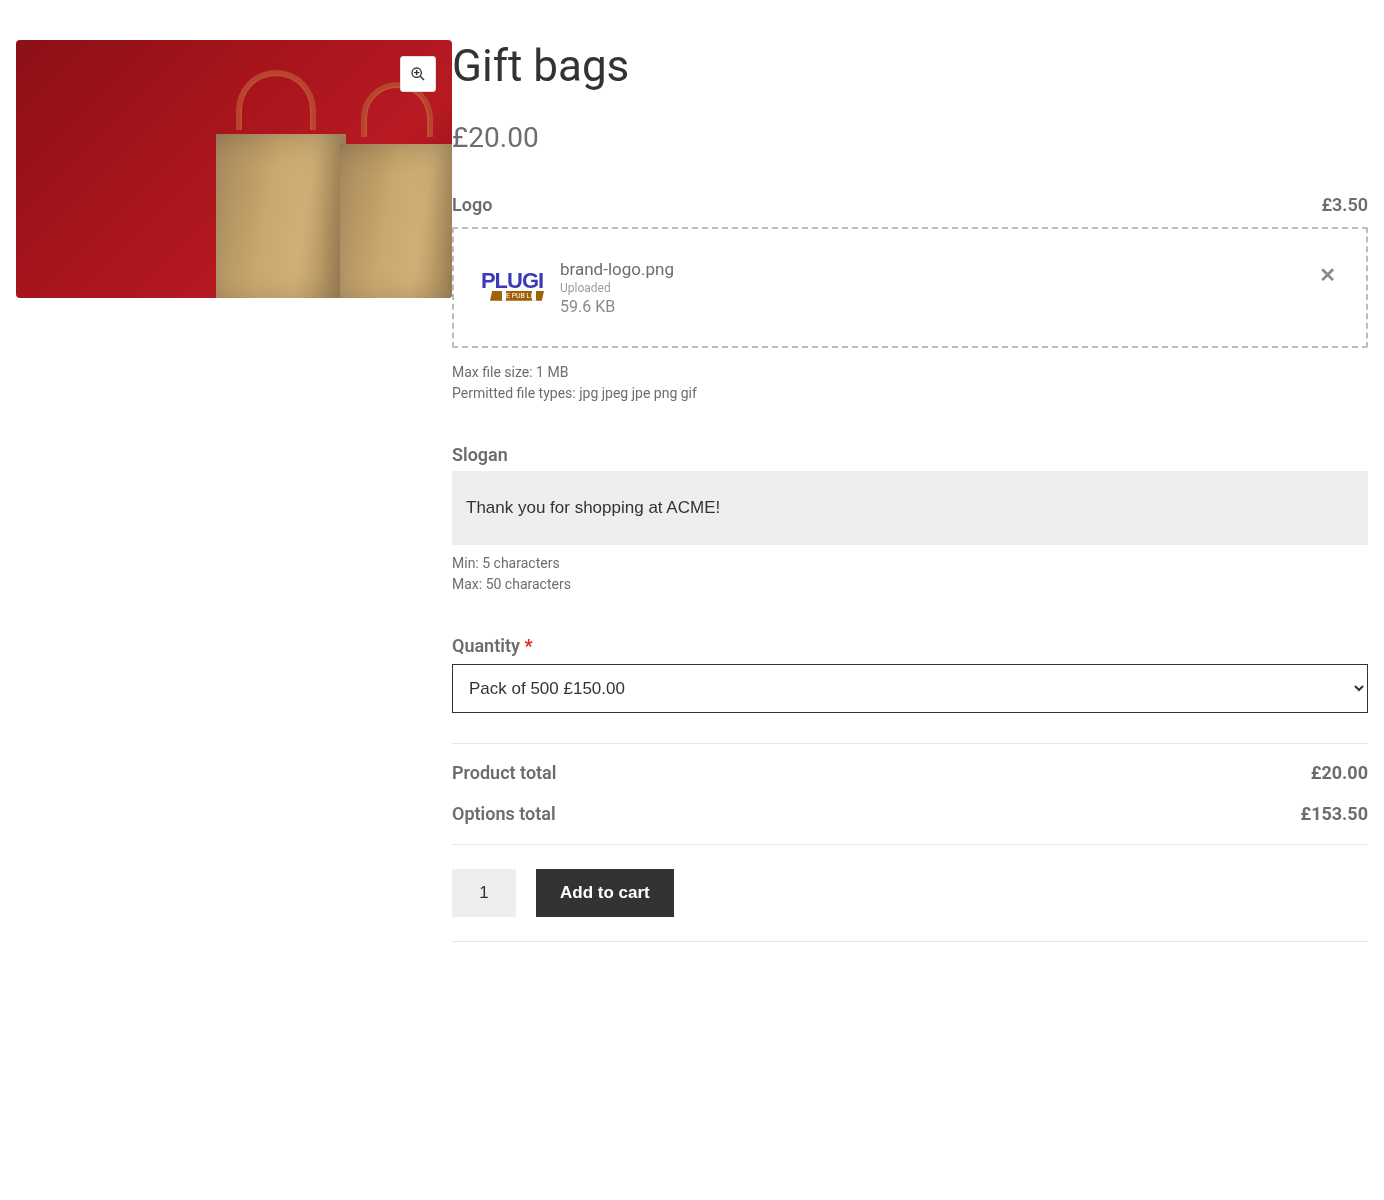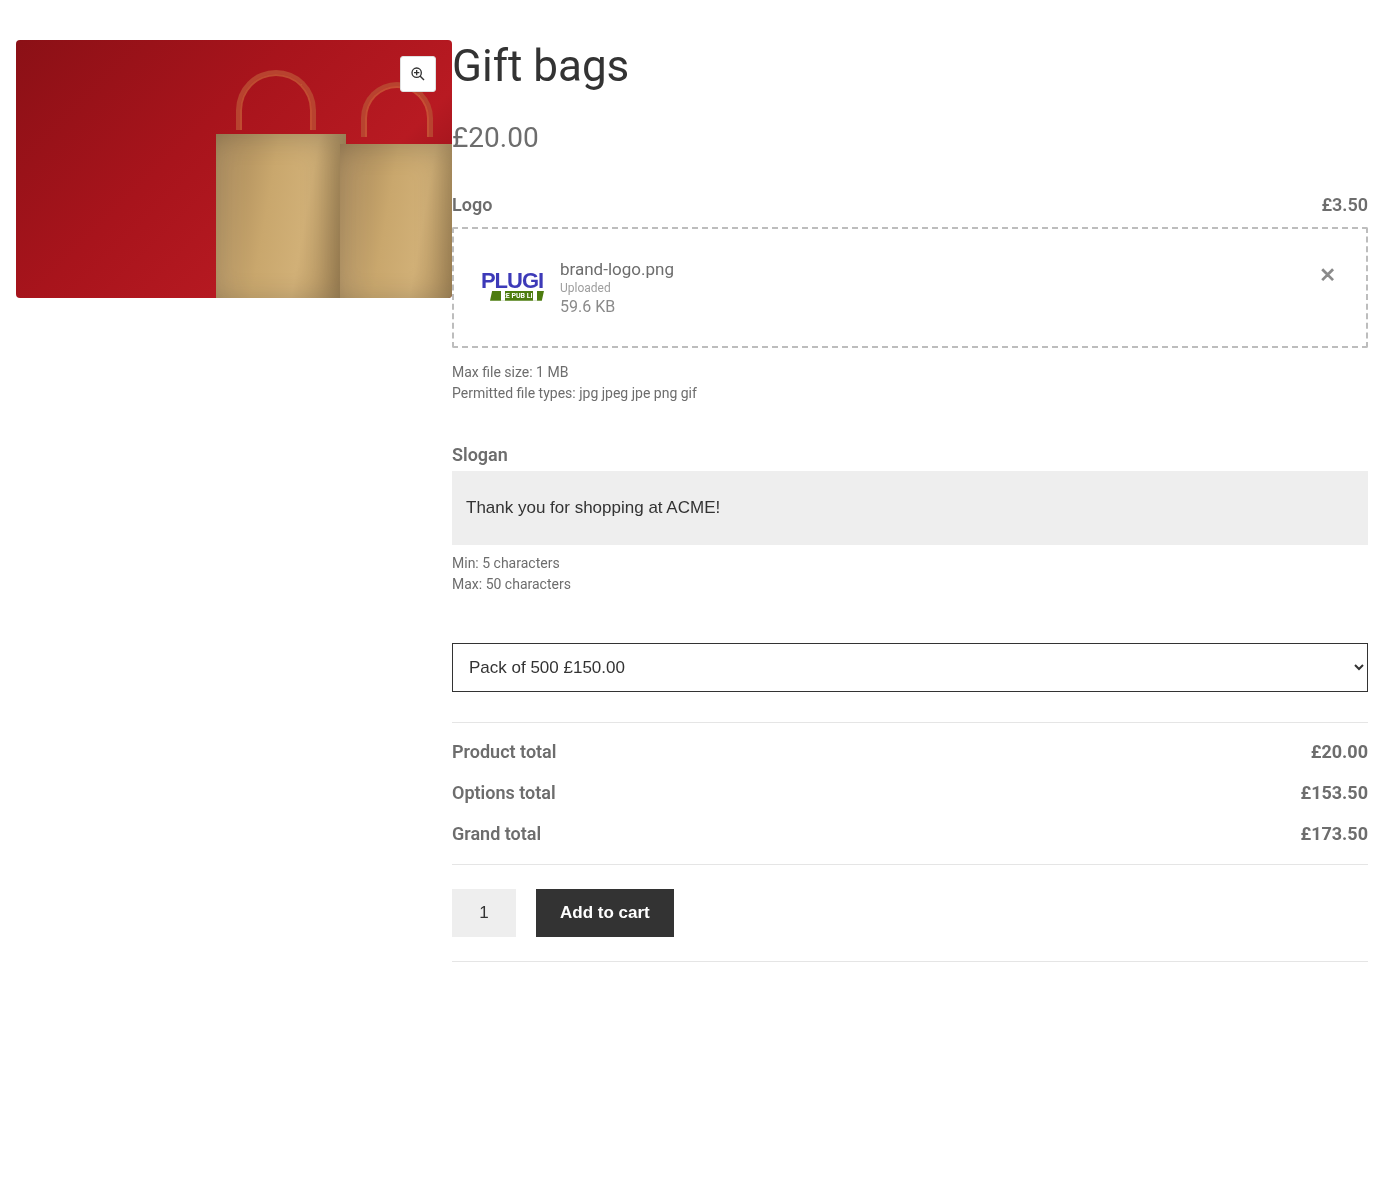--- a/index.html
+++ b/index.html
@@ -134,24 +134,24 @@
     color: #3d3ab8;
     letter-spacing: -1px;
     line-height: 1;
     margin-left: 6px;
   }
   .thumb .pl-banner {
     position: absolute;
     bottom: 2px;
     left: 16px;
     right: 0;
-    background: #4d7c0f;
+    background: #a16207;
     color: #fff;
     font-size: 7px;
-    font-weight: 700;
+    font-weight: 400;
     text-align: center;
     padding: 1px 0;
     clip-path: polygon(4% 0, 100% 0, 96% 100%, 0 100%);
   }
   .thumb .pl-banner::before,
   .thumb .pl-banner::after{
     content:"";
     position:absolute;
     top:0;
     width:4px;height:100%;
@@ -312,38 +312,38 @@
       <p class="hint">Permitted file types: jpg jpeg jpe png gif</p>
 
       <div class="section-gap">
         <div class="field-label">Slogan</div>
         <input type="text" class="text-input" value="Thank you for shopping at ACME!" style="">
         <p class="hint" style="margin-top:8px">Min: 5 characters</p>
         <p class="hint">Max: 50 characters</p>
       </div>
 
       <div class="section-gap">
+        <div class="field-label">
+          <span>Quantity</span>
+          <span class="required-star">*</span>
+        </div>
         <select class="select">
           <option>Pack of 500 £150.00</option>
         </select>
       </div>
 
       <div class="totals">
         <div class="total-row">
           <span class="lbl">Product total</span>
           <span class="val">£20.00</span>
         </div>
         <div class="total-row">
           <span class="lbl">Options total</span>
           <span class="val">£153.50</span>
         </div>
-        <div class="total-row">
-          <span class="lbl">Grand total</span>
-          <span class="val">£173.50</span>
-        </div>
       </div>
       <div class="totals-divider"></div>
 
       <div class="cart-row">
         <input type="text" class="qty-input" value="1" style="">
         <button class="add-btn">Add to cart</button>
       </div>
       <div class="bottom-divider"></div>
 
     </div>

